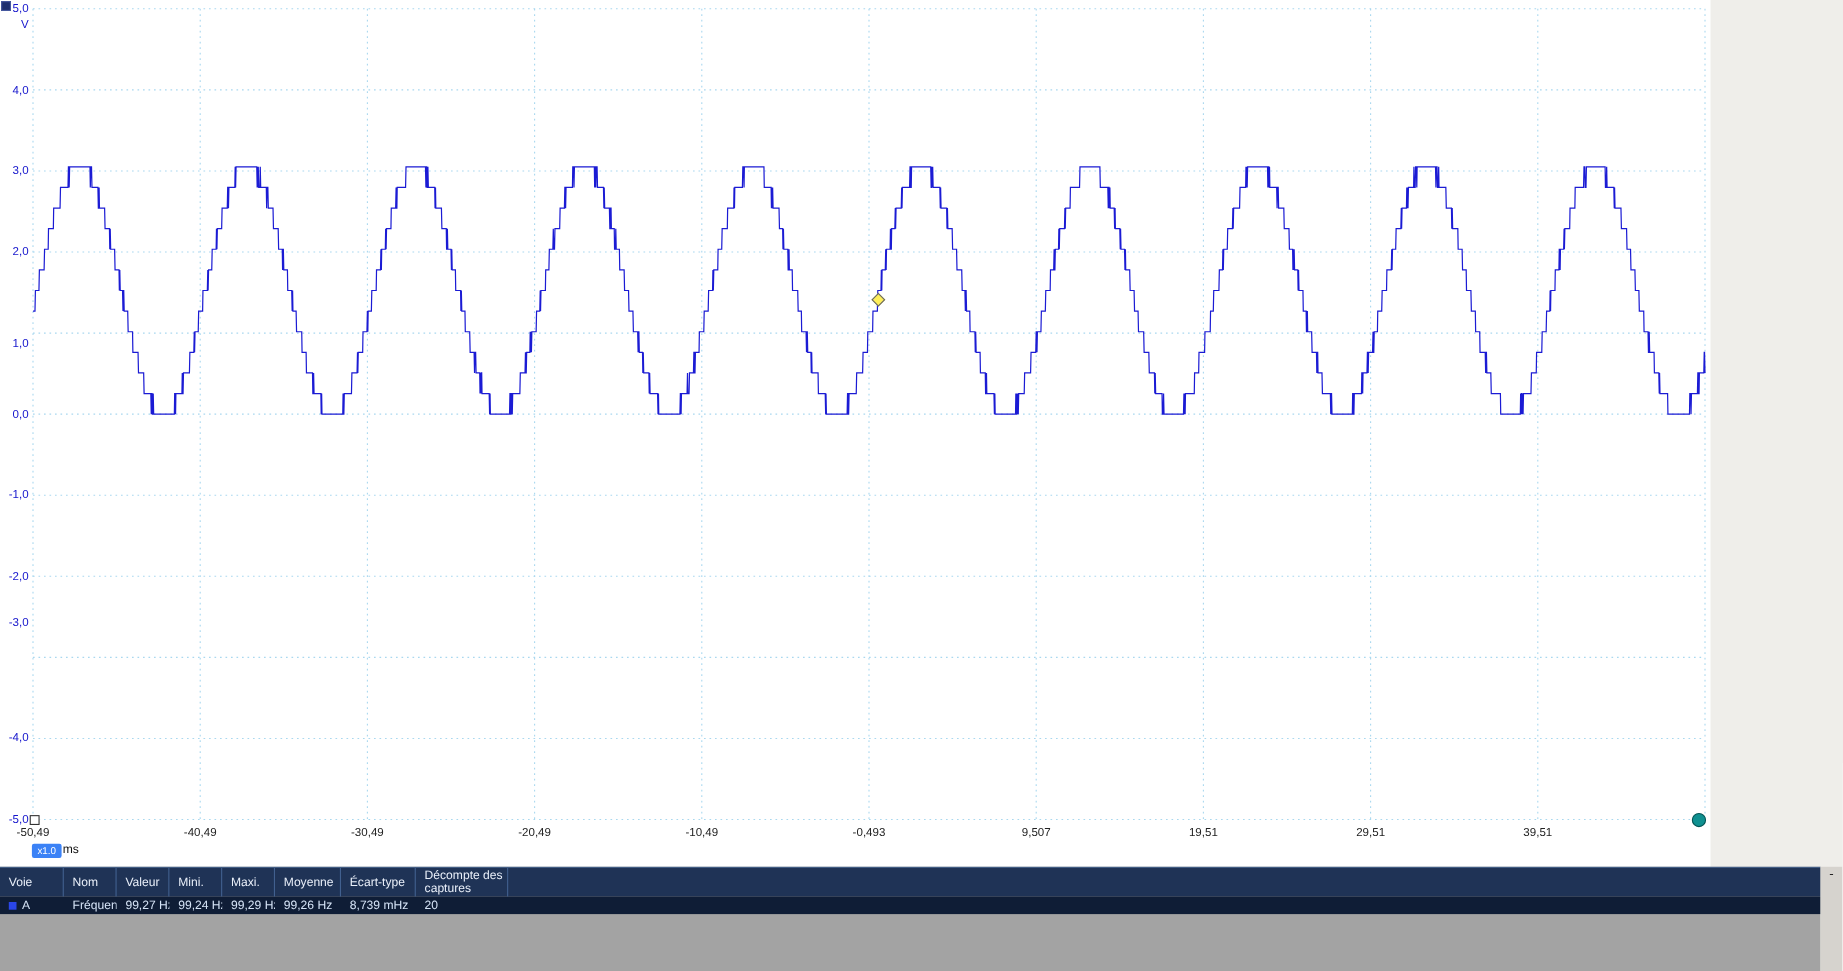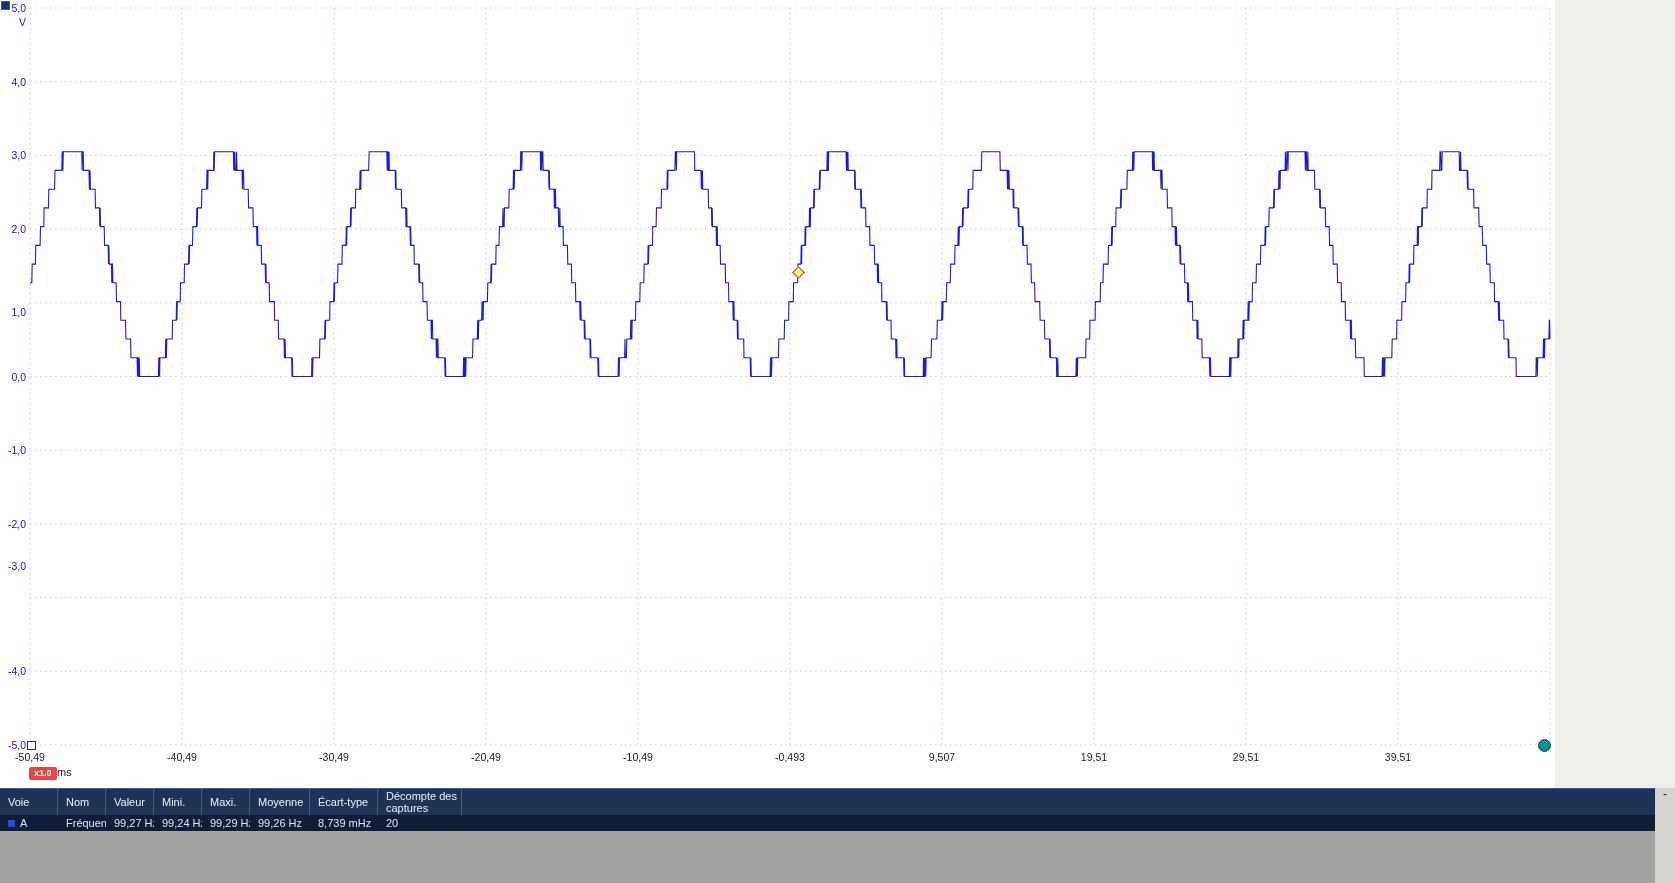--- a/index.html
+++ b/index.html
@@ -5,21 +5,21 @@
   html,body{margin:0;padding:0;background:#efeeea;font-family:"Liberation Sans",sans-serif;}
   .app{position:relative;width:1675px;height:883px;background:#efeeea;overflow:hidden;}
 
   
   .plot{position:absolute;left:0;top:0;width:1555px;height:788px;background:#ffffff;}
   .plot svg{position:absolute;left:0;top:0;}
   .corner-chip{position:absolute;left:1px;top:1px;width:9px;height:9px;background:#1e2f6e;border:1px solid #46589e;box-sizing:border-box;}
   .unit-v{position:absolute;left:0;top:16px;width:26px;text-align:right;color:#1414cc;font-size:10.5px;}
   .y-tick{position:absolute;left:0;width:26px;text-align:right;color:#1414cc;font-size:10.5px;}
   .x-tick{position:absolute;top:751px;transform:translateX(-50%);color:#222;font-size:10.5px;white-space:nowrap;}
-  .scale-badge{position:absolute;left:29px;top:767px;background:#ef4444;color:#fff;font-size:9px;line-height:13px;height:13px;padding:0 5px;border-radius:2px;cursor:pointer;font-weight:bold;}
+  .scale-badge{position:absolute;left:29px;top:767px;background:#3b82f6;color:#fff;font-size:9px;line-height:13px;height:13px;padding:0 5px;border-radius:2px;cursor:pointer;}
   .ms-label{position:absolute;left:57px;top:766px;color:#111;font-size:11px;}
   .axis-square{position:absolute;left:27px;top:741px;width:7px;height:7px;background:#fff;border:1px solid #333;}
   .teal-dot{position:absolute;left:1538px;top:739px;width:13px;height:13px;border-radius:50%;background:#0f9090;border:1px solid #045555;box-sizing:border-box;}
   .trigger-diamond{position:absolute;width:9px;height:9px;background:#ffef5a;border:1px solid #666;transform:rotate(45deg);box-sizing:border-box;}
 
   
   .table-region{position:absolute;left:0;top:788px;width:1655px;height:114px;background:#a3a3a3;border-top:1px solid #3c5a86;box-sizing:border-box;}
   .trow{display:grid;grid-template-columns:58px 48px 48px 48px 48px 60px 68px 84px 1fr;}
   .hrow{height:26px;background:#1f3356;}
   .hcell{border-right:1px solid #41608f;color:#e9eff9;font-size:11px;line-height:12px;display:flex;align-items:center;padding:1px 2px 1px 8px;box-sizing:border-box;overflow:hidden;}

